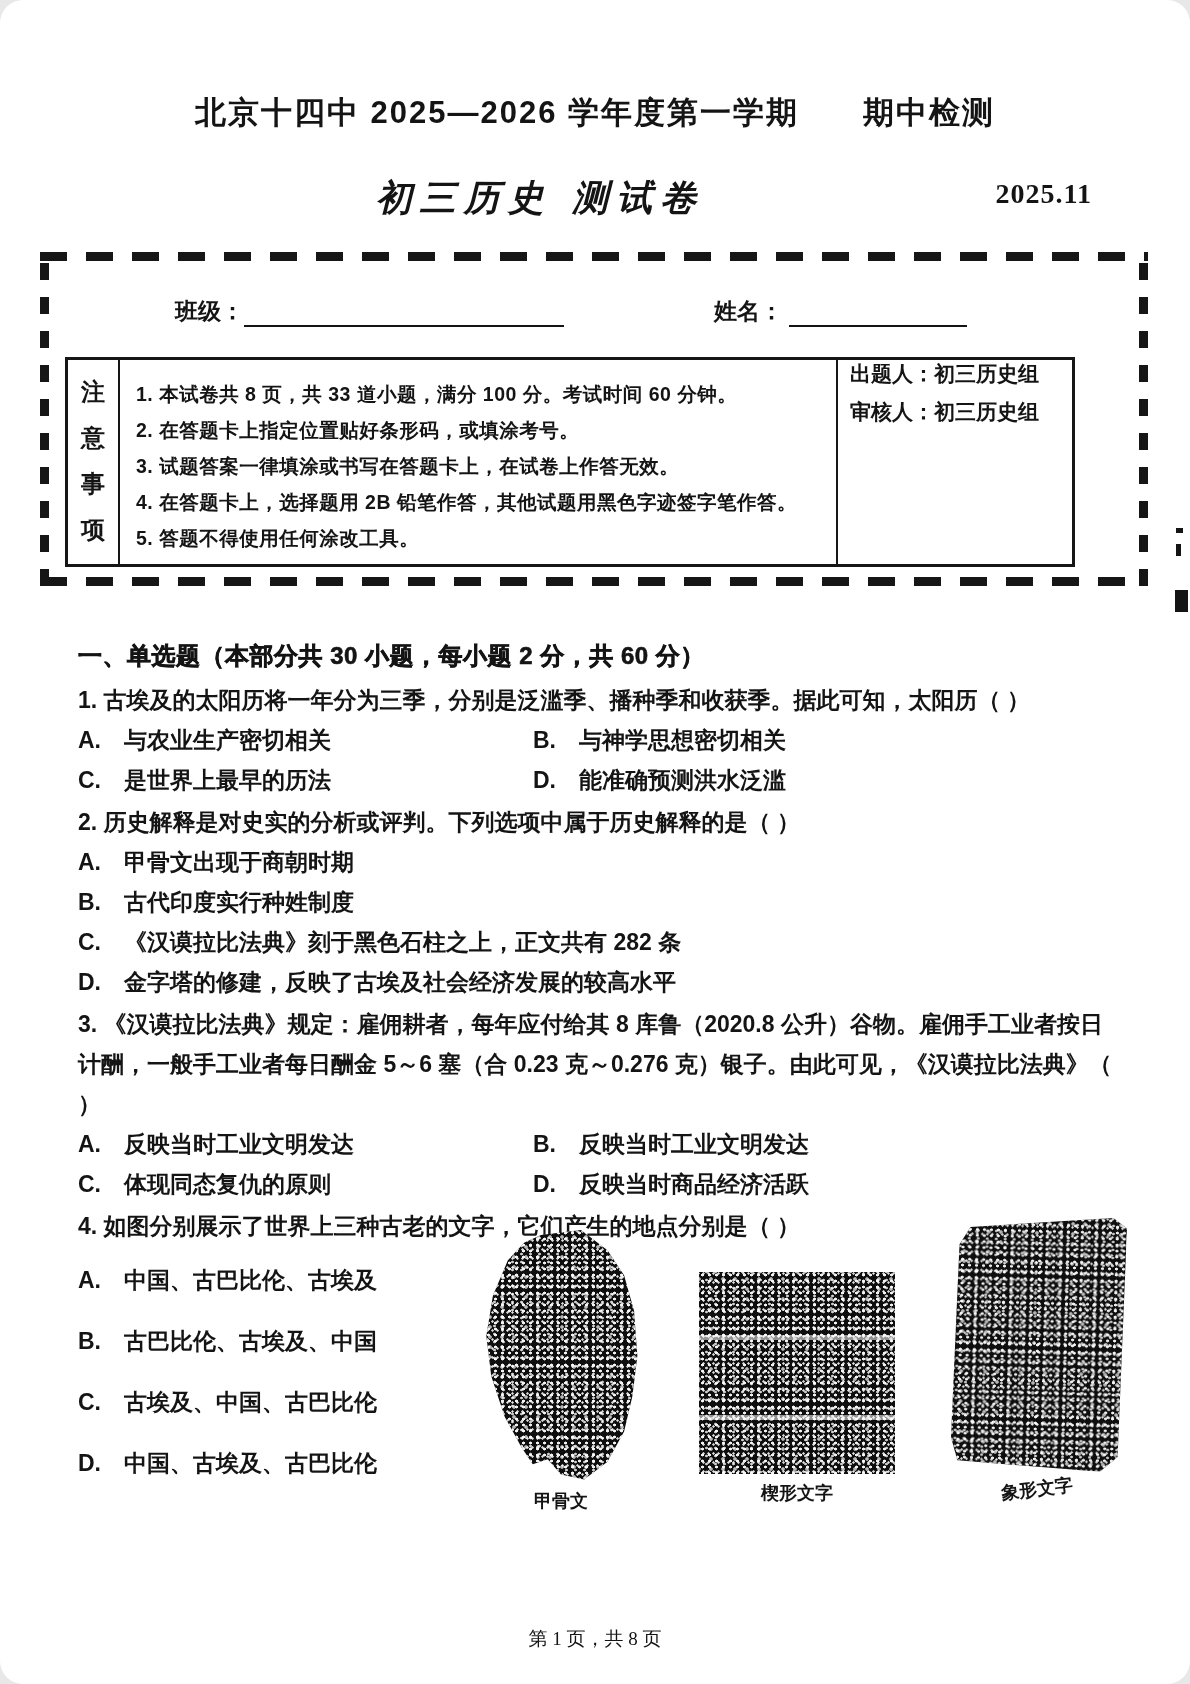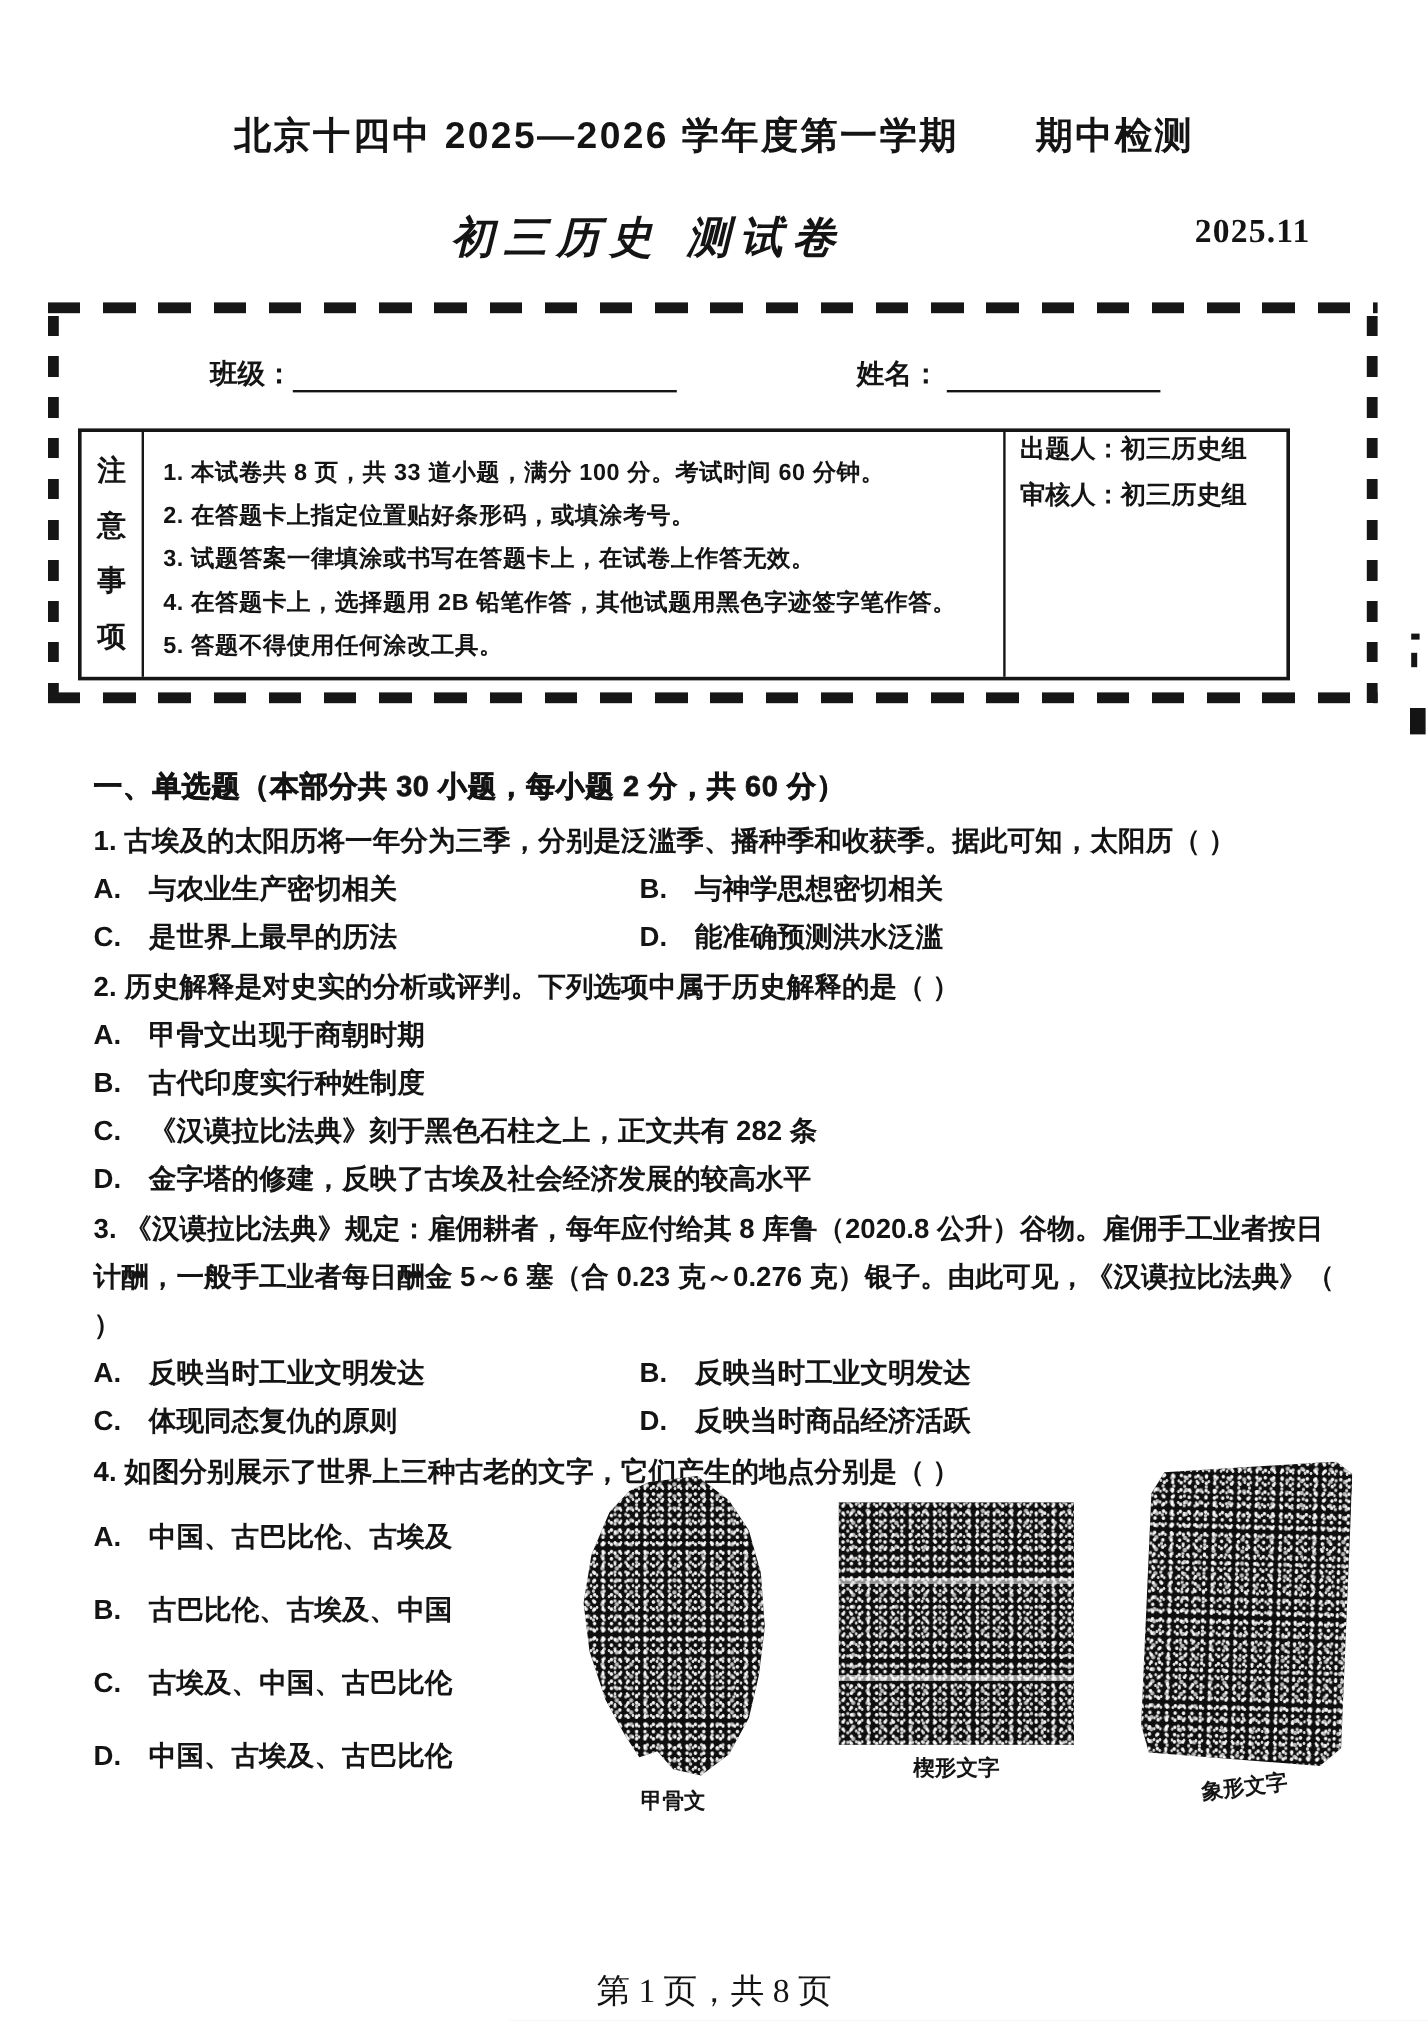--- a/index.html
+++ b/index.html
@@ -5,20 +5,21 @@
   html,body{margin:0;padding:0;background:#e8e8e8;}
   .page{
     position:relative;
     width:1190px;height:1684px;
     margin:0 auto;
     background:#ffffff;
     color:#141414;
     font-family:"Liberation Sans","DejaVu Sans",sans-serif;
     font-weight:700;
     overflow:hidden;
+    border-radius:23px;
   }
   
   .title-row{
     padding-top:92px;
     display:flex;justify-content:center;gap:64px;
     font-size:31px;letter-spacing:2px;
   }
   .subtitle-row{
     position:relative;
     margin-top:40px;
@@ -142,41 +143,40 @@
     width:196px;height:202px;
     background-image:
       linear-gradient(rgba(0,0,0,0) 0 31%, rgba(255,255,255,.55) 31% 33.5%, rgba(0,0,0,0) 33.5% 71%, rgba(255,255,255,.55) 71% 73.5%, rgba(0,0,0,0) 73.5%),
       radial-gradient(circle, rgba(255,255,255,.95) 0 1.1px, rgba(0,0,0,0) 1.8px),
       radial-gradient(circle, rgba(255,255,255,.80) 0 1.0px, rgba(0,0,0,0) 1.7px),
       radial-gradient(circle, rgba(255,255,255,.70) 0 1.4px, rgba(0,0,0,0) 2.2px),
       radial-gradient(circle, rgba(255,255,255,.85) 0 0.9px, rgba(0,0,0,0) 1.5px);
     background-size:100% 100%, 7px 6px, 9px 8px, 12px 10px, 5px 9px;
     background-position:0 0, 0 0, 3px 4px, 6px 2px, 2px 6px;
   }
-  .fig-cuneiform{margin-top:36px;}
+  .fig-cuneiform{margin-top:56px;}
   .img-hiero{
     width:174px;height:254px;
     clip-path:polygon(10% 5%,92% 0%,100% 4%,98% 94%,88% 100%,6% 97%,2% 88%,4% 12%);
     transform:rotate(1.5deg);
   }
   .fig-hiero{margin-top:0px;}
   .caption{
     margin-top:8px;
     font-size:18px;line-height:22px;
   }
   .caption-hiero{transform:rotate(-7deg);}
   
   .footer{
     position:absolute;
     left:0;right:0;top:1626px;
     text-align:center;
-    font-size:28px;
+    font-size:19px;
     font-weight:400;
     font-family:"Liberation Serif","DejaVu Serif",serif;
-    margin-top:14px;
   }
 </style>
 </head>
 <body>
 
 <div class="page">
 
   <div class="title-row">
     <span>北京十四中 2025—2026 学年度第一学期</span>
     <span>期中检测</span>

